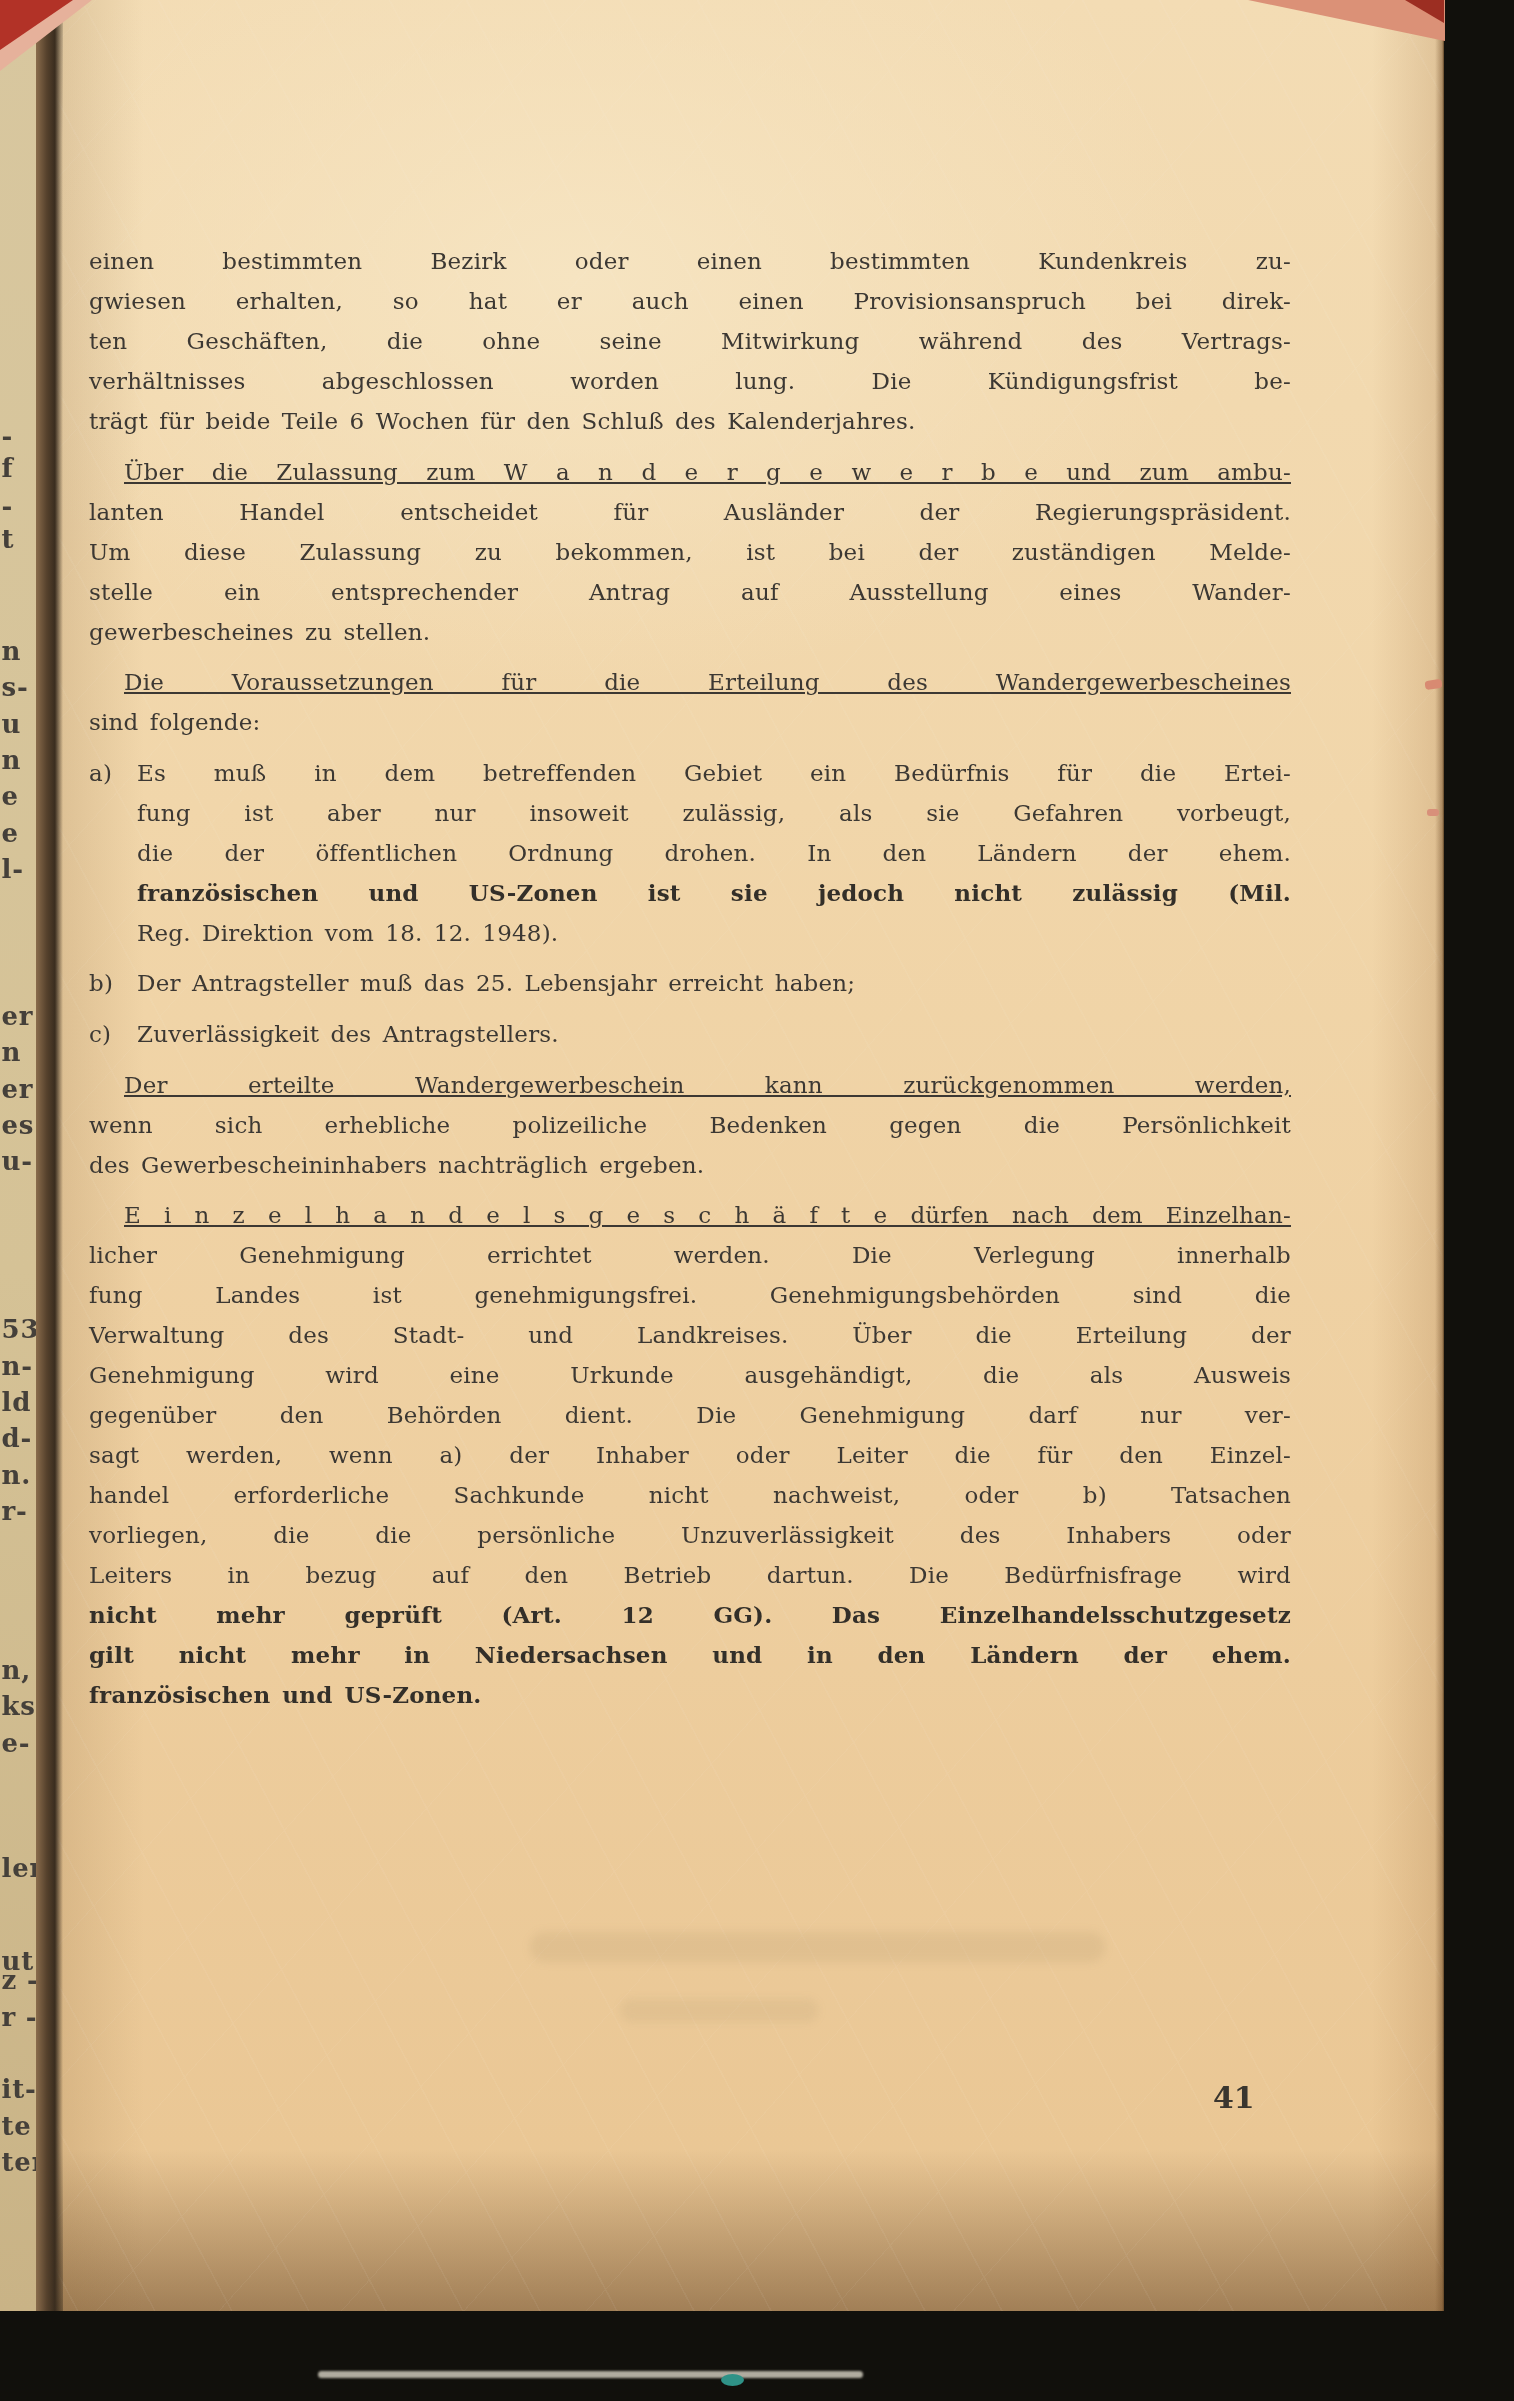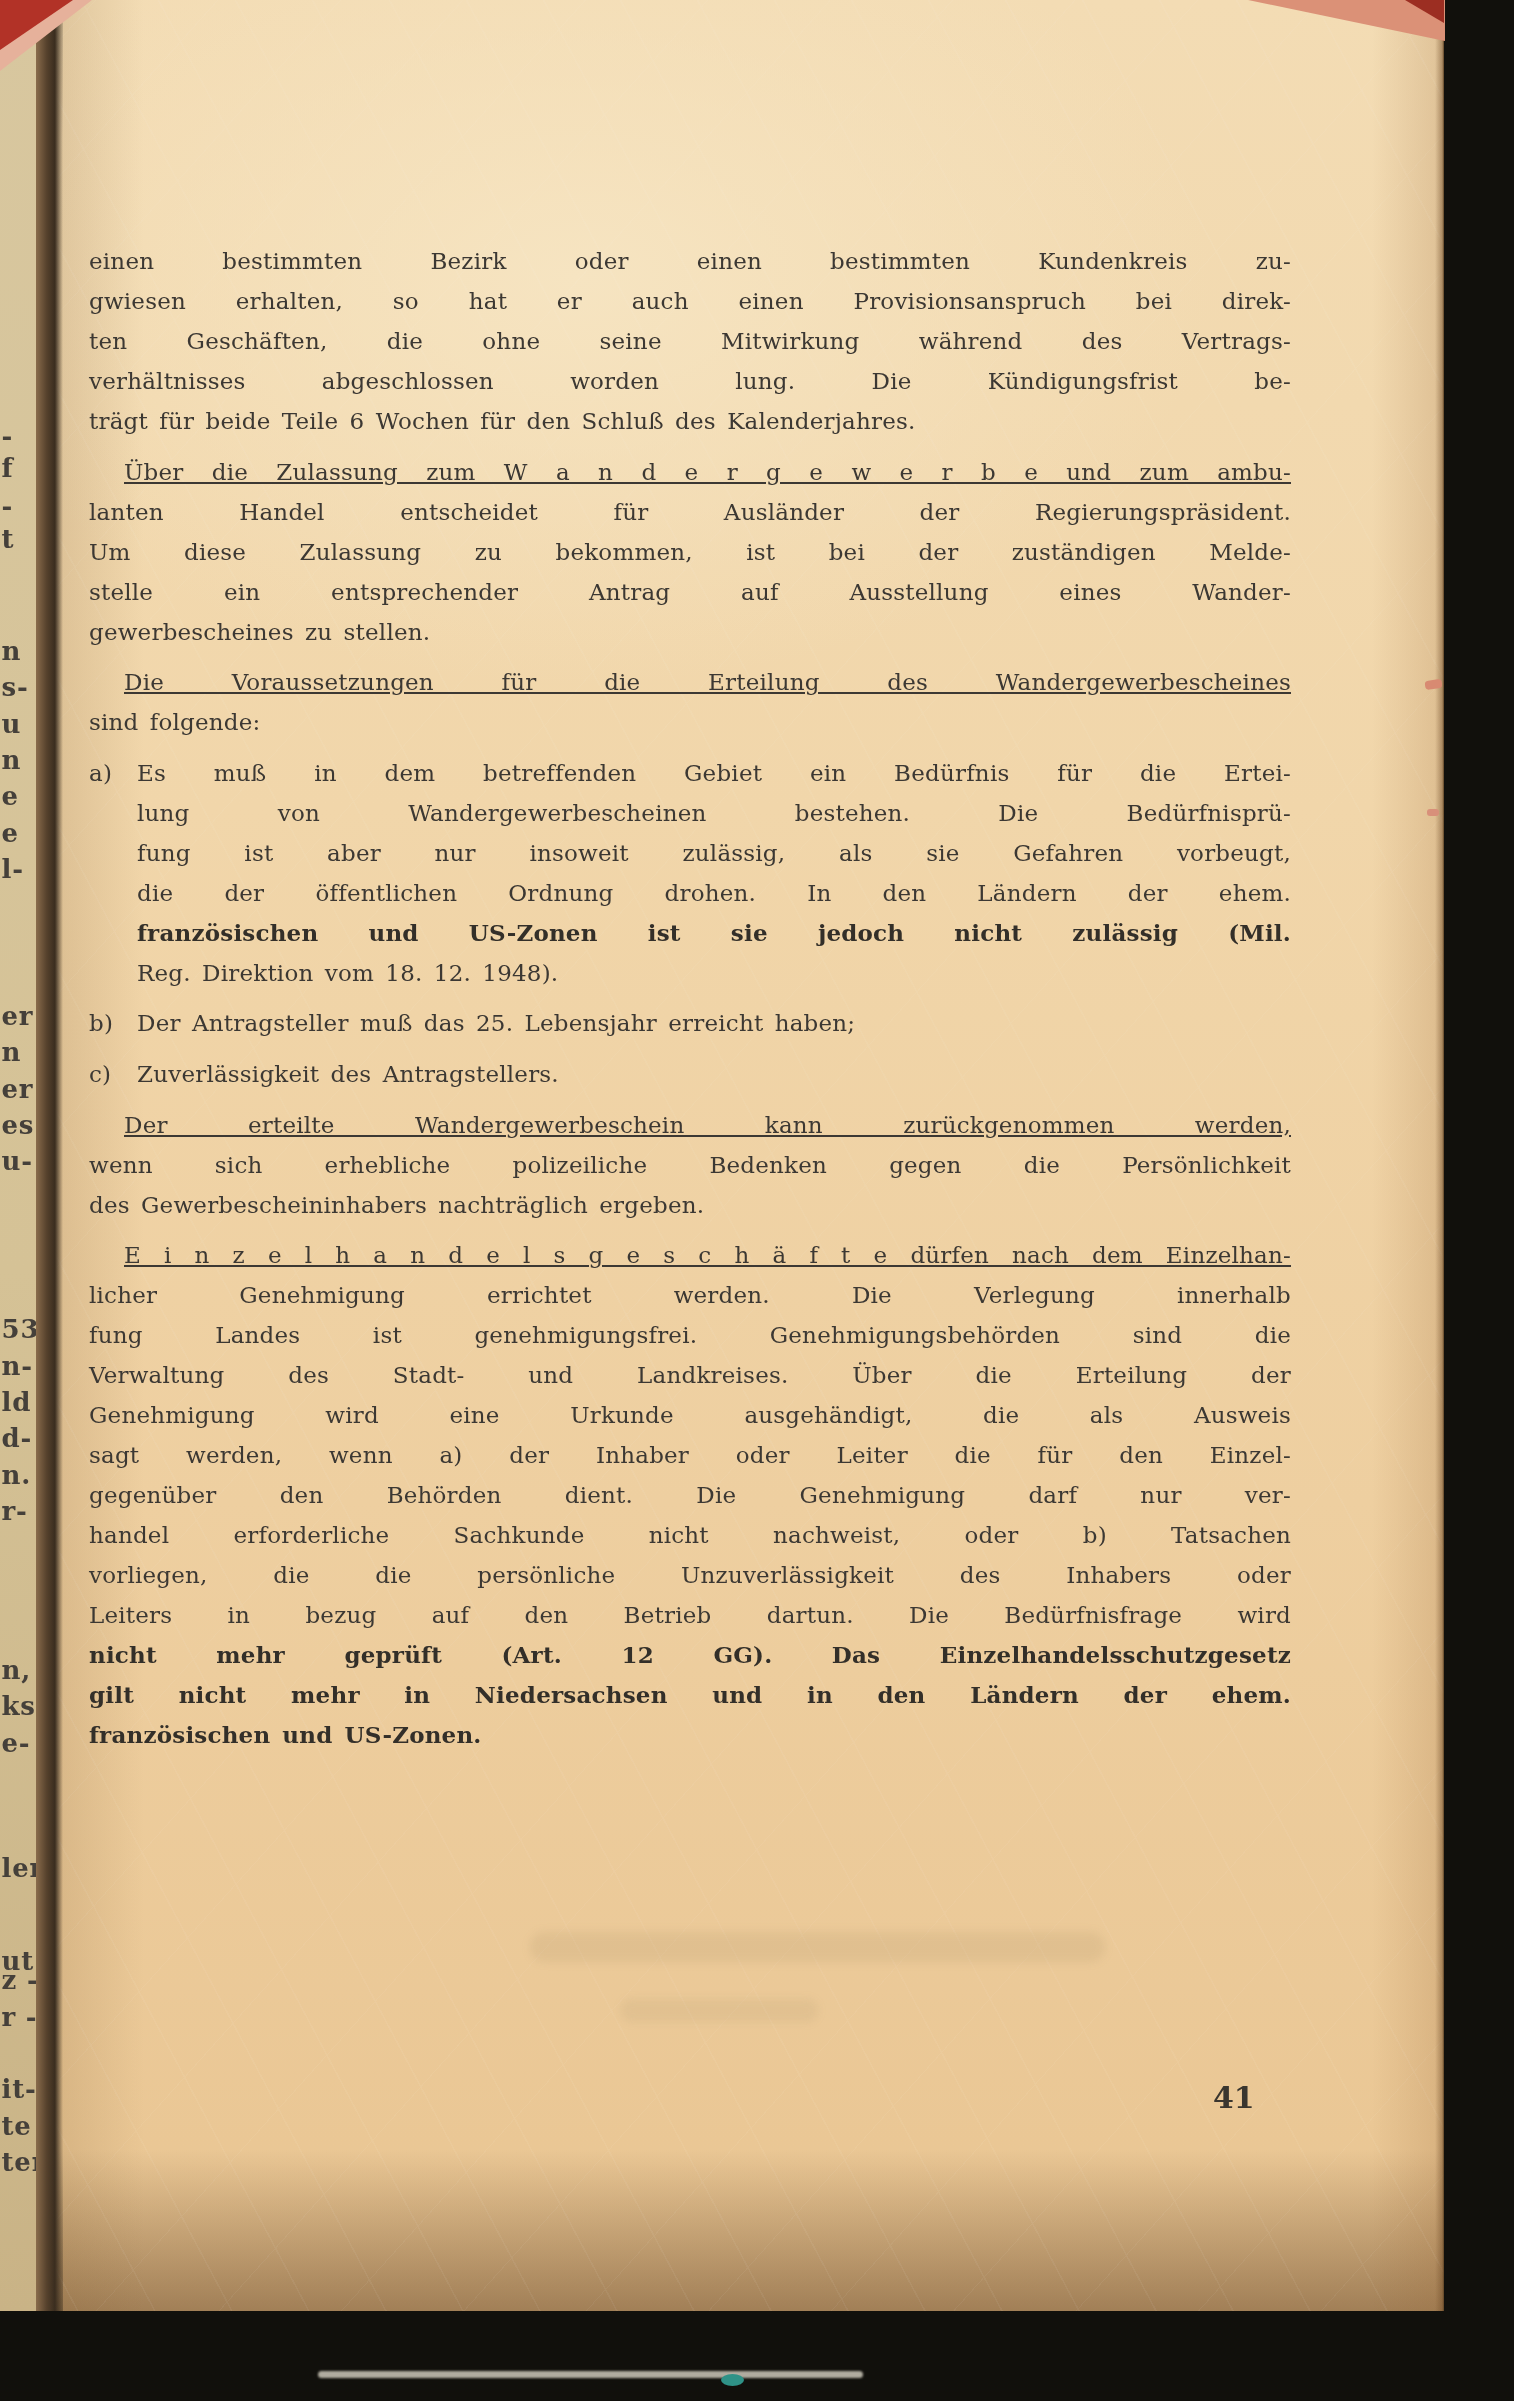--- a/index.html
+++ b/index.html
@@ -120,21 +120,20 @@
           <div class="line">stelle ein entsprechender Antrag auf Ausstellung eines Wander-</div>
           <div class="line last">gewerbescheines zu stellen.</div>
         </div>
         <div class="para indent">
           <div class="line">Die Voraussetzungen für die Erteilung des Wandergewerbescheines</div>
           <div class="line last">sind folgende:</div>
         </div>
         <div class="para item">
           <span class="marker">a)</span>
           <div class="line">Es muß in dem betreffenden Gebiet ein Bedürfnis für die Ertei-</div>
-          <div class="line">lung von Wandergewerbescheinen bestehen. Die Bedürfnisprü-</div>
           <div class="line">fung ist aber nur insoweit zulässig, als sie Gefahren vorbeugt,</div>
           <div class="line">die der öffentlichen Ordnung drohen. In den Ländern der ehem.</div>
           <div class="line bold">französischen und US-Zonen ist sie jedoch nicht zulässig (Mil.</div>
           <div class="line last">Reg. Direktion vom 18. 12. 1948).</div>
         </div>
         <div class="para item">
           <span class="marker">b)</span>
           <div class="line last">Der Antragsteller muß das 25. Lebensjahr erreicht haben;</div>
         </div>
         <div class="para item">
@@ -145,22 +144,22 @@
           <div class="line">Der erteilte Wandergewerbeschein kann zurückgenommen werden,</div>
           <div class="line">wenn sich erhebliche polizeiliche Bedenken gegen die Persönlichkeit</div>
           <div class="line last">des Gewerbescheininhabers nachträglich ergeben.</div>
         </div>
         <div class="para indent">
           <div class="line">E i n z e l h a n d e l s g e s c h ä f t e dürfen nach dem Einzelhan-</div>
           <div class="line">licher Genehmigung errichtet werden. Die Verlegung innerhalb</div>
           <div class="line">fung Landes ist genehmigungsfrei. Genehmigungsbehörden sind die</div>
           <div class="line">Verwaltung des Stadt- und Landkreises. Über die Erteilung der</div>
           <div class="line">Genehmigung wird eine Urkunde ausgehändigt, die als Ausweis</div>
+          <div class="line">gegenüber den Behörden dient. Die Genehmigung darf nur ver-</div>
           <div class="line">sagt werden, wenn a) der Inhaber oder Leiter die für den Einzel-</div>
-          <div class="line">gegenüber den Behörden dient. Die Genehmigung darf nur ver-</div>
           <div class="line">handel erforderliche Sachkunde nicht nachweist, oder b) Tatsachen</div>
           <div class="line">vorliegen, die die persönliche Unzuverlässigkeit des Inhabers oder</div>
           <div class="line">Leiters in bezug auf den Betrieb dartun. Die Bedürfnisfrage wird</div>
           <div class="line bold">nicht mehr geprüft (Art. 12 GG). Das Einzelhandelsschutzgesetz</div>
           <div class="line bold">gilt nicht mehr in Niedersachsen und in den Ländern der ehem.</div>
           <div class="line bold last">französischen und US-Zonen.</div>
         </div>
       </div>
 
     <div class="ghost-1"></div>

